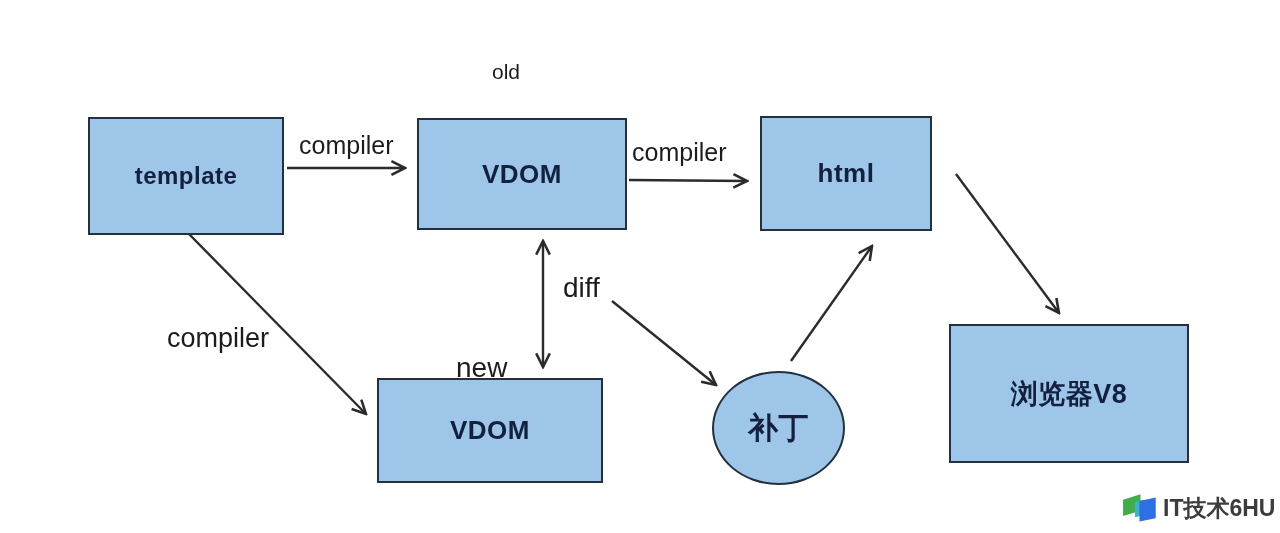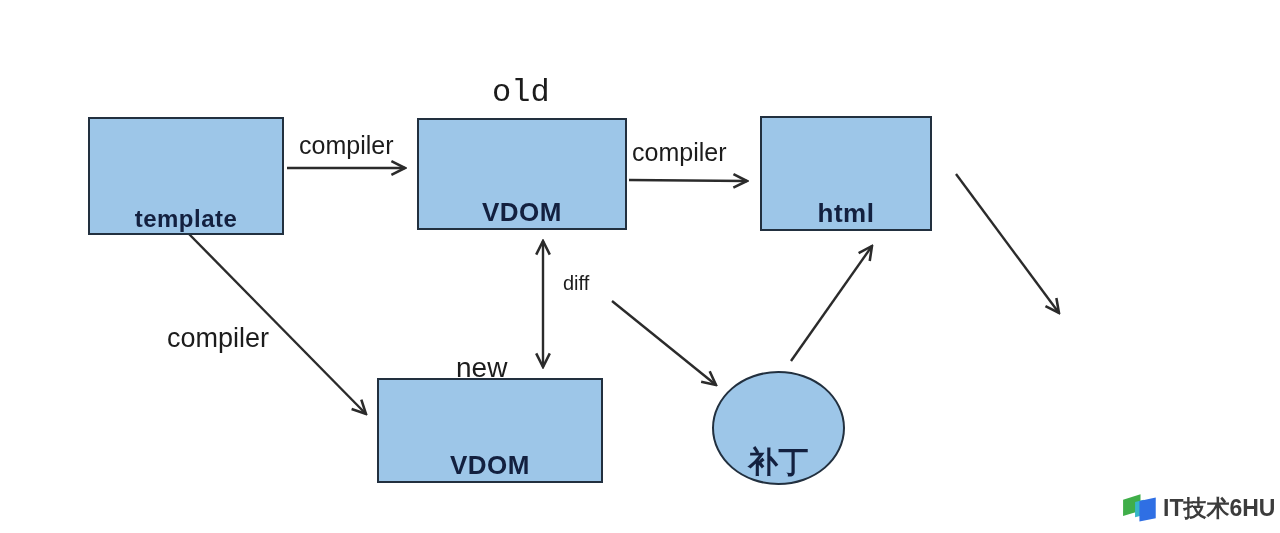--- a/index.html
+++ b/index.html
@@ -21,21 +21,21 @@
     width:1280px;
     height:533px;
     background:var(--background);
     overflow:hidden;
   }
   .node{
     position:absolute;
     background:var(--node-fill);
     border:2px solid var(--node-border);
     display:flex;
-    align-items:flex-end;
+    align-items:center;
     justify-content:center;
     box-sizing:border-box;
   }
   .node .node-label{
     font-weight:bold;
     color:var(--node-text);
     letter-spacing:0.5px;
   }
   .node-template{left:88px;top:117px;width:196px;height:118px;font-size:24px;}
   .node-vdom-old{left:417px;top:118px;width:210px;height:112px;font-size:26px;}
@@ -45,26 +45,26 @@
   .node-patch{
     left:712px;top:371px;width:133px;height:114px;
     border-radius:50%;
     font-size:30px;
   }
   .edge-label{
     position:absolute;
     color:var(--label-text);
     white-space:nowrap;
   }
-  .label-old{left:492px;top:74px;font-size:32px;font-family:Liberation Mono, monospace;}
+  .label-old{left:492px;top:60px;font-size:21px;}
   .label-compiler-top{left:299px;top:131px;font-size:25px;}
   .label-compiler-mid{left:632px;top:138px;font-size:25px;}
   .label-compiler-diag{left:167px;top:323px;font-size:27px;}
   .label-new{left:456px;top:324px;font-size:28px;margin-top:28px;}
-  .label-diff{left:563px;top:272px;font-size:20px;}
+  .label-diff{left:563px;top:272px;font-size:28px;}
   .arrow-layer{
     position:absolute;
     left:0;top:0;
     width:1280px;height:533px;
     pointer-events:none;
   }
   .arrow{
     stroke:var(--arrow);
     stroke-width:2.4;
     fill:none;
@@ -123,20 +123,23 @@
   </div>
 
   <div class="node node-vdom-new">
     <span class="node-label">VDOM</span>
   </div>
 
   <div class="node node-patch">
     <span class="node-label">补丁</span>
   </div>
 
+  <div class="node node-browser">
+    <span class="node-label">浏览器V8</span>
+  </div>
 
   <div class="edge-label label-old">old</div>
   <div class="edge-label label-compiler-top">compiler</div>
   <div class="edge-label label-compiler-mid">compiler</div>
   <div class="edge-label label-compiler-diag">compiler</div>
   <div class="edge-label label-new">new</div>
   <div class="edge-label label-diff">diff</div>
 
   <div class="watermark">
     <svg width="37" height="37" viewBox="0 0 34 34" xmlns="http://www.w3.org/2000/svg">

